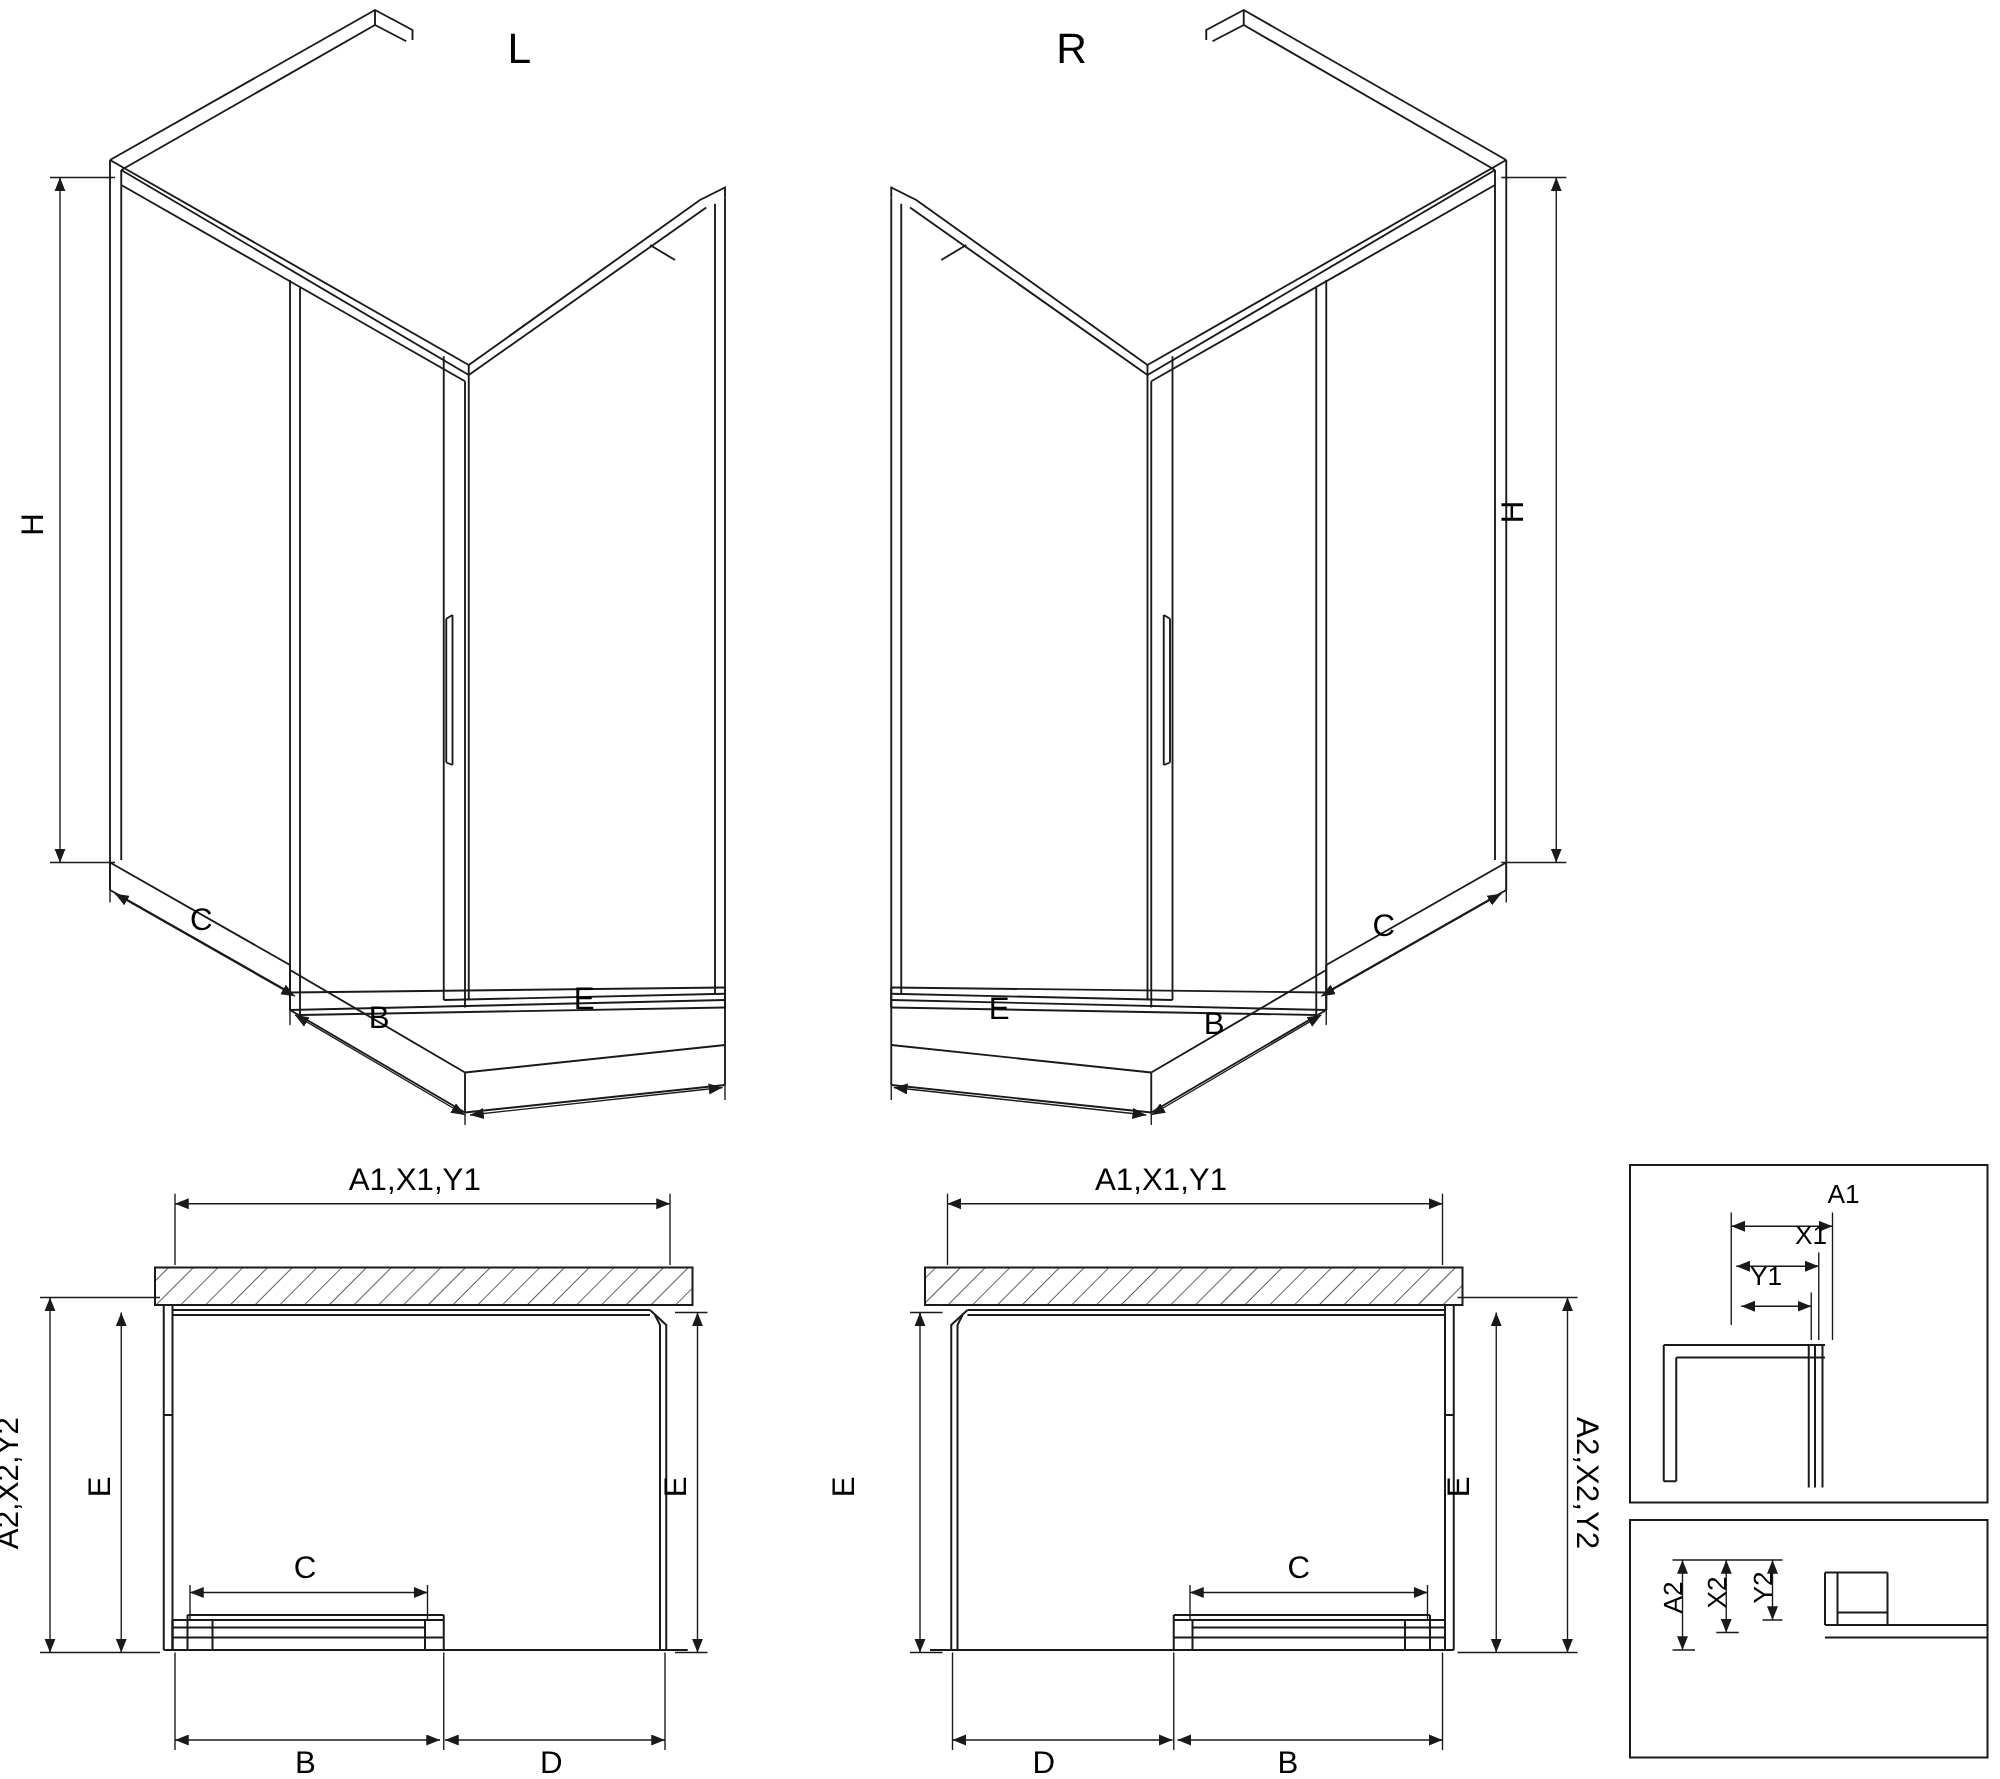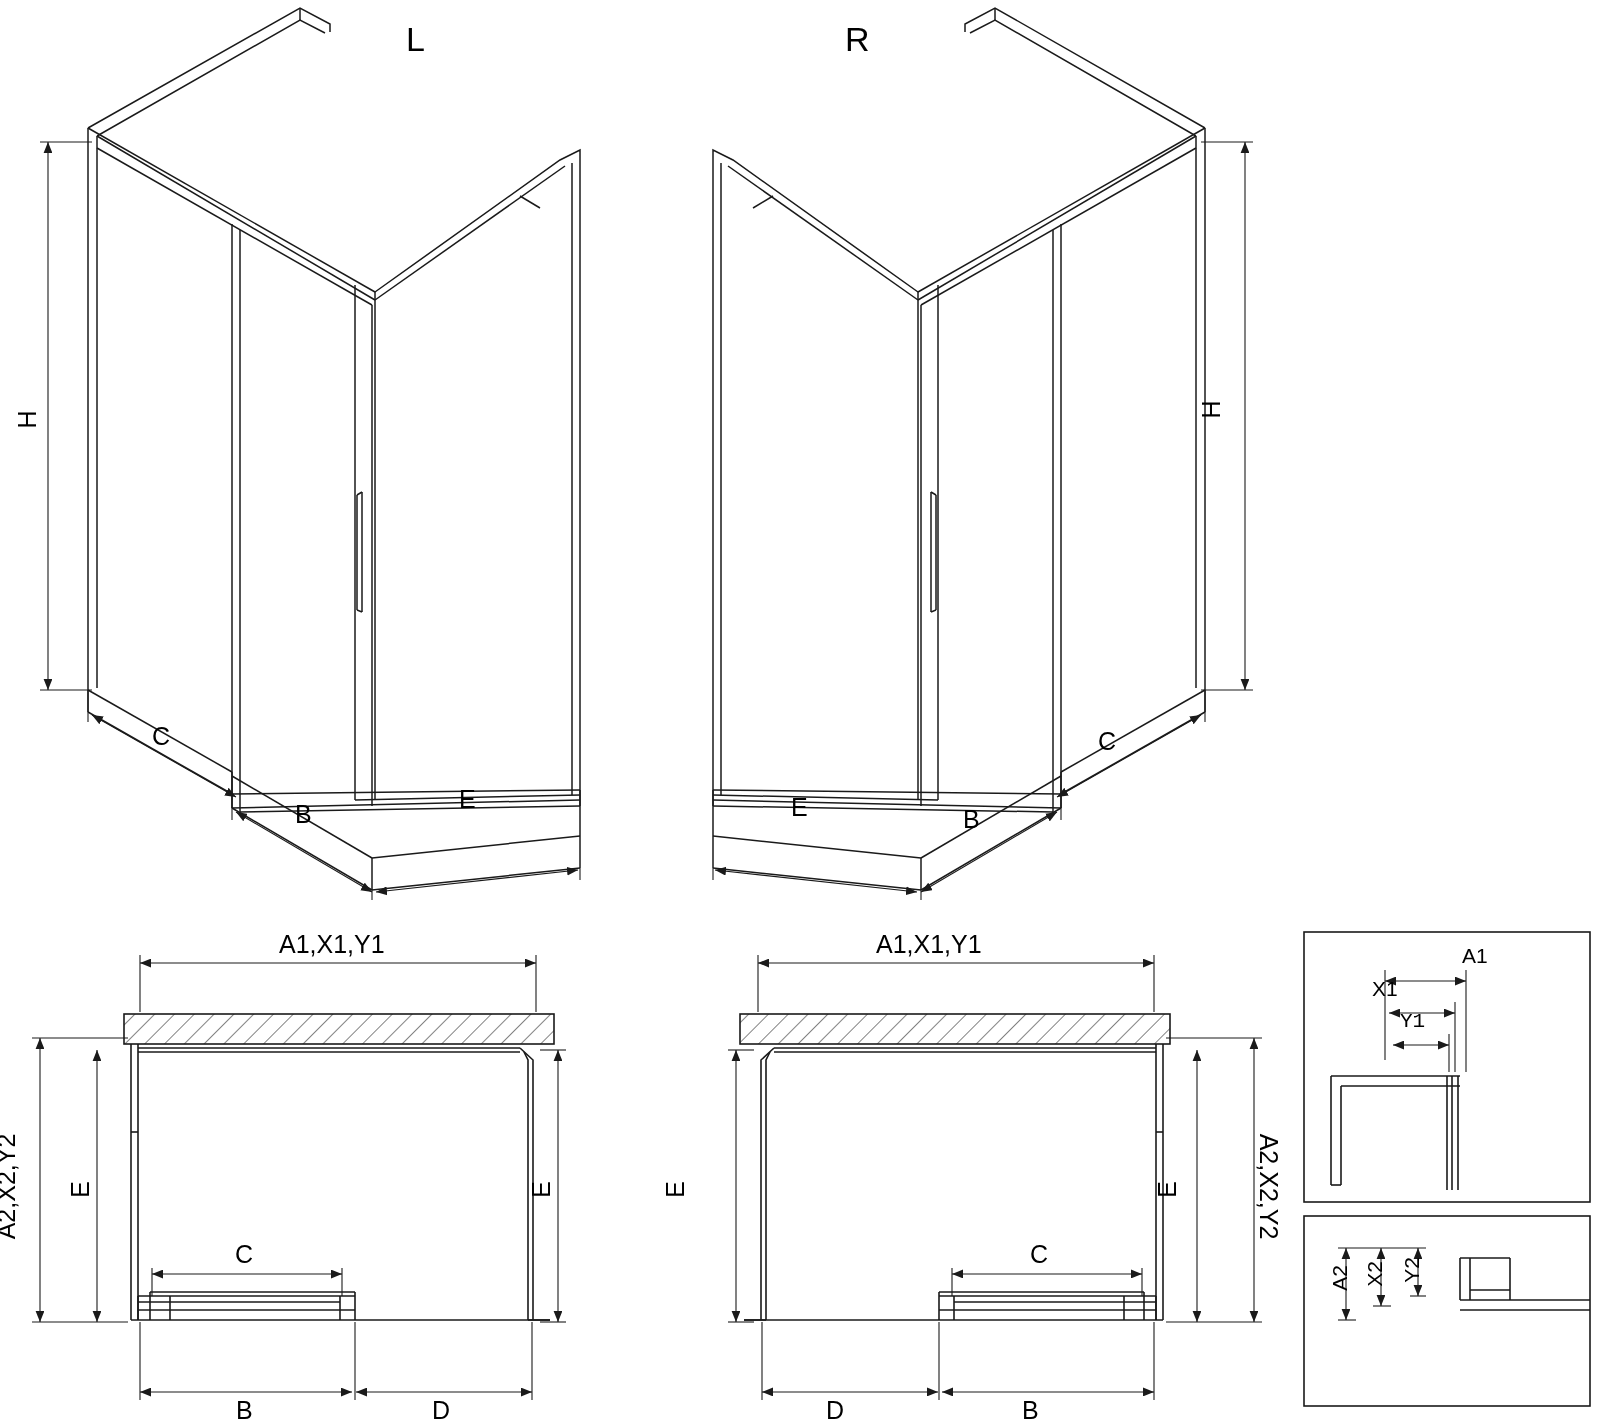--- a/index.html
+++ b/index.html
@@ -316,20 +316,20 @@
 
 <div class="lbl dim" style="left:876px;top:930px;">A1,X1,Y1</div>
 <div class="lbl dim rot90cw" style="left:1216px;top:1172px;">A2,X2,Y2</div>
 <div class="lbl dim rot90" style="left:667px;top:1175px;">E</div>
 <div class="lbl dim rot90" style="left:1159px;top:1175px;">E</div>
 <div class="lbl dim" style="left:1030px;top:1240px;">C</div>
 <div class="lbl dim" style="left:1022px;top:1396px;">B</div>
 <div class="lbl dim" style="left:826px;top:1396px;">D</div>
 
 <div class="lbl dim-sm" style="left:1462px;top:944px;">A1</div>
-<div class="lbl dim-sm" style="left:1372px;top:977px;">X1</div>
-<div class="lbl dim-sm" style="left:1400px;top:1010px;font-family:Liberation Mono, monospace;">Y1</div>
+<div class="lbl dim-sm" style="left:1436px;top:977px;">X1</div>
+<div class="lbl dim-sm" style="left:1400px;top:1010px;">Y1</div>
 
 <div class="lbl dim-sm rot90" style="left:1327px;top:1266px;">A2</div>
 <div class="lbl dim-sm rot90" style="left:1362px;top:1262px;">X2</div>
 <div class="lbl dim-sm rot90" style="left:1399px;top:1258px;">Y2</div>
 
 </div>
 
 </body></html>

